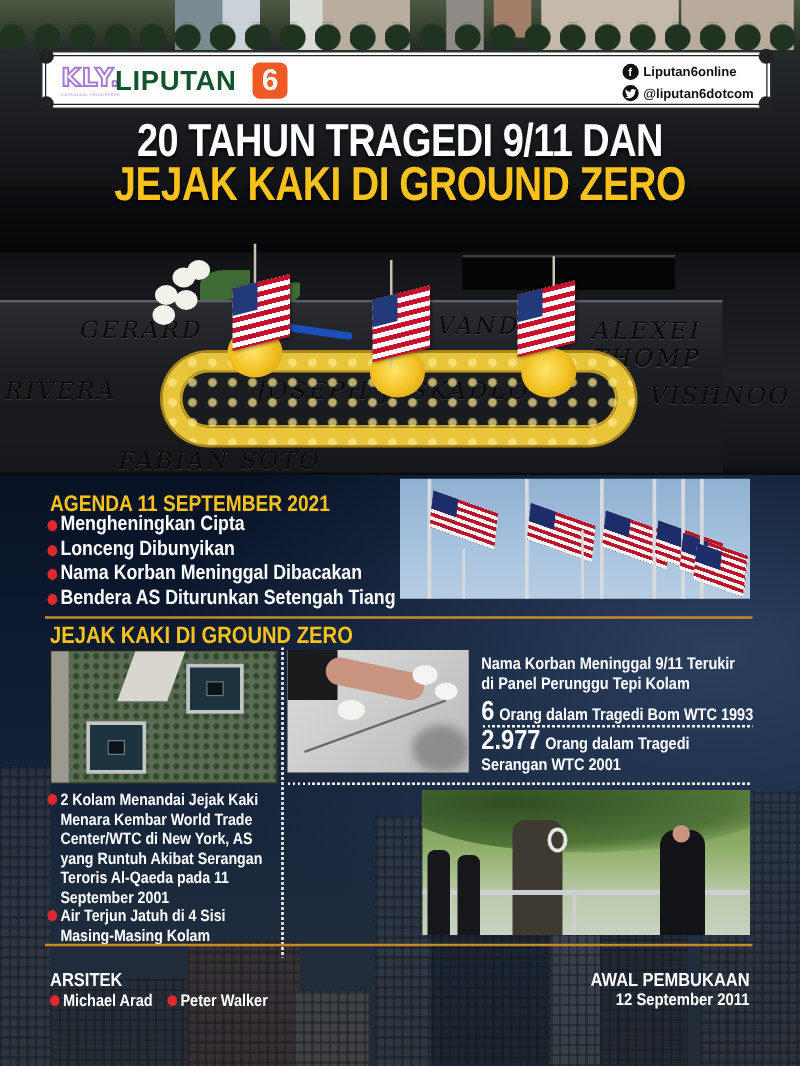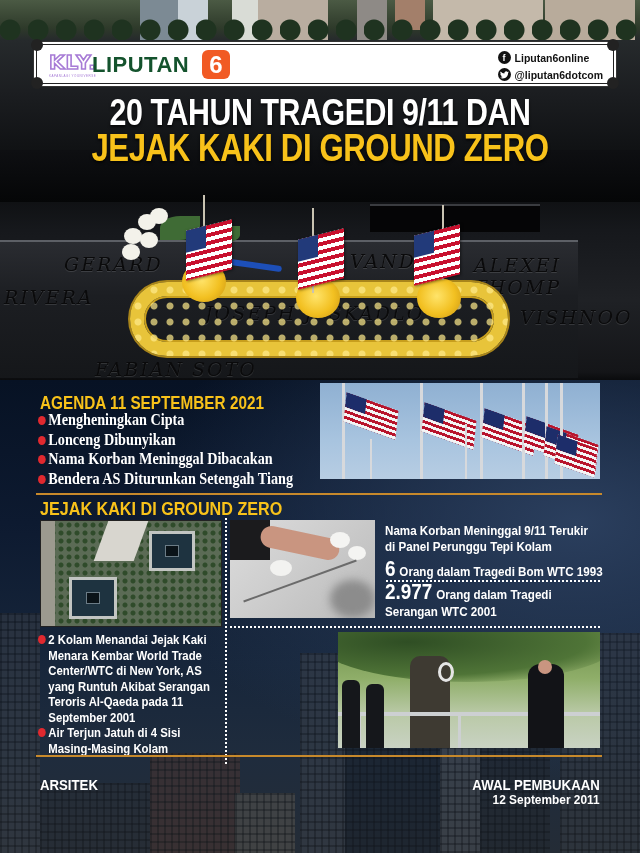--- a/index.html
+++ b/index.html
@@ -165,21 +165,21 @@
       <div class="bldg" style="left:433px;width:110px;height:40px;background:#c4b9aa;"></div>
       <div class="bldg" style="left:545px;width:90px;height:40px;background:#b8ab9b;"></div>
       <div class="tree-row"></div>
     </div>
     <div class="pool-wall"></div>
     <div class="pool-opening"></div>
     <div class="parapet">
       <span class="engraved" style="left:64px;top:11px;">GERARD</span>
       <span class="engraved" style="left:350px;top:8px;">VANDA</span>
       <span class="engraved" style="left:474px;top:12px;">ALEXEI THOMP</span>
-      <span class="engraved" style="left:4px;top:44px;">RIVERA</span>
+      <span class="engraved" style="left:4px;top:60px;">RIVERA</span>
       <span class="engraved" style="left:205px;top:60px;">JOSEPH J. SKADLO</span>
       <span class="engraved" style="left:520px;top:64px;">VISHNOO</span>
       <span class="engraved" style="left:95px;top:116px;">FABIAN SOTO</span>
     </div>
 
     <div class="bouquet">
       <div class="bq-leaf" style="left:40px;top:10px;width:40px;height:24px;"></div>
       <div class="bq-leaf" style="left:70px;top:20px;width:50px;height:18px;"></div>
       <div class="bq-flower" style="left:18px;top:8px;"></div>
       <div class="bq-flower" style="left:30px;top:2px;"></div>
@@ -235,21 +235,21 @@
       <div class="cb" style="left:150px;width:90px;height:100px;background-color:#4a3530;"></div>
       <div class="cb" style="left:235px;width:60px;height:60px;background-color:#58544f;"></div>
       <div class="cb" style="left:300px;width:45px;height:200px;background-color:#3b414a;"></div>
       <div class="cb" style="left:345px;width:95px;height:160px;background-color:#1a222c;"></div>
       <div class="cb" style="left:440px;width:40px;height:130px;background-color:#4b4f55;"></div>
       <div class="cb" style="left:480px;width:70px;height:150px;background-color:#22272e;"></div>
       <div class="cb" style="left:560px;width:80px;height:220px;background-color:#363b42;"></div>
     </div>
 
     <div class="sec-head" style="left:40px;top:13px;font-size:18px;">AGENDA 11 SEPTEMBER 2021</div>
-    <ul class="bullet-list agenda" style="left:38px;top:30px;font-family:Liberation Serif, serif;">
+    <ul class="bullet-list agenda" style="left:38px;top:30px;">
       <li>Mengheningkan Cipta</li>
       <li>Lonceng Dibunyikan</li>
       <li>Nama Korban Meninggal Dibacakan</li>
       <li>Bendera AS Diturunkan Setengah Tiang</li>
     </ul>
 
     <div class="photo-flags">
       <div class="pole" style="left:22px;height:96px;"></div>
       <div class="hflag" style="left:25px;top:18px;"></div>
       <div class="pole" style="left:100px;height:96px;"></div>
@@ -331,16 +331,20 @@
       <div class="railing-post" style="left:200px;"></div>
       <div class="person" style="left:4px;top:48px;width:18px;height:68px;border-radius:6px 6px 0 0;"></div>
       <div class="person" style="left:28px;top:52px;width:18px;height:64px;border-radius:6px 6px 0 0;"></div>
       <div class="person" style="left:190px;top:32px;width:36px;height:84px;border-radius:12px 12px 0 0;background:#121317;"></div>
       <div style="position:absolute;left:200px;top:28px;width:14px;height:14px;border-radius:50%;background:#c99580;"></div>
     </div>
 
     <div class="divider" style="top:375px;"></div>
 
     <div class="bottom-left-head">ARSITEK</div>
+    <div class="architects">
+      <span class="arch-item">Michael Arad</span>
+      <span class="arch-item" style="margin-left:-8px;">Peter Walker</span>
+    </div>
     <div class="bottom-right-head">AWAL PEMBUKAAN</div>
     <div class="bottom-right-val">12 September 2011</div>
   </div>
 </div>
 
 </body></html>

